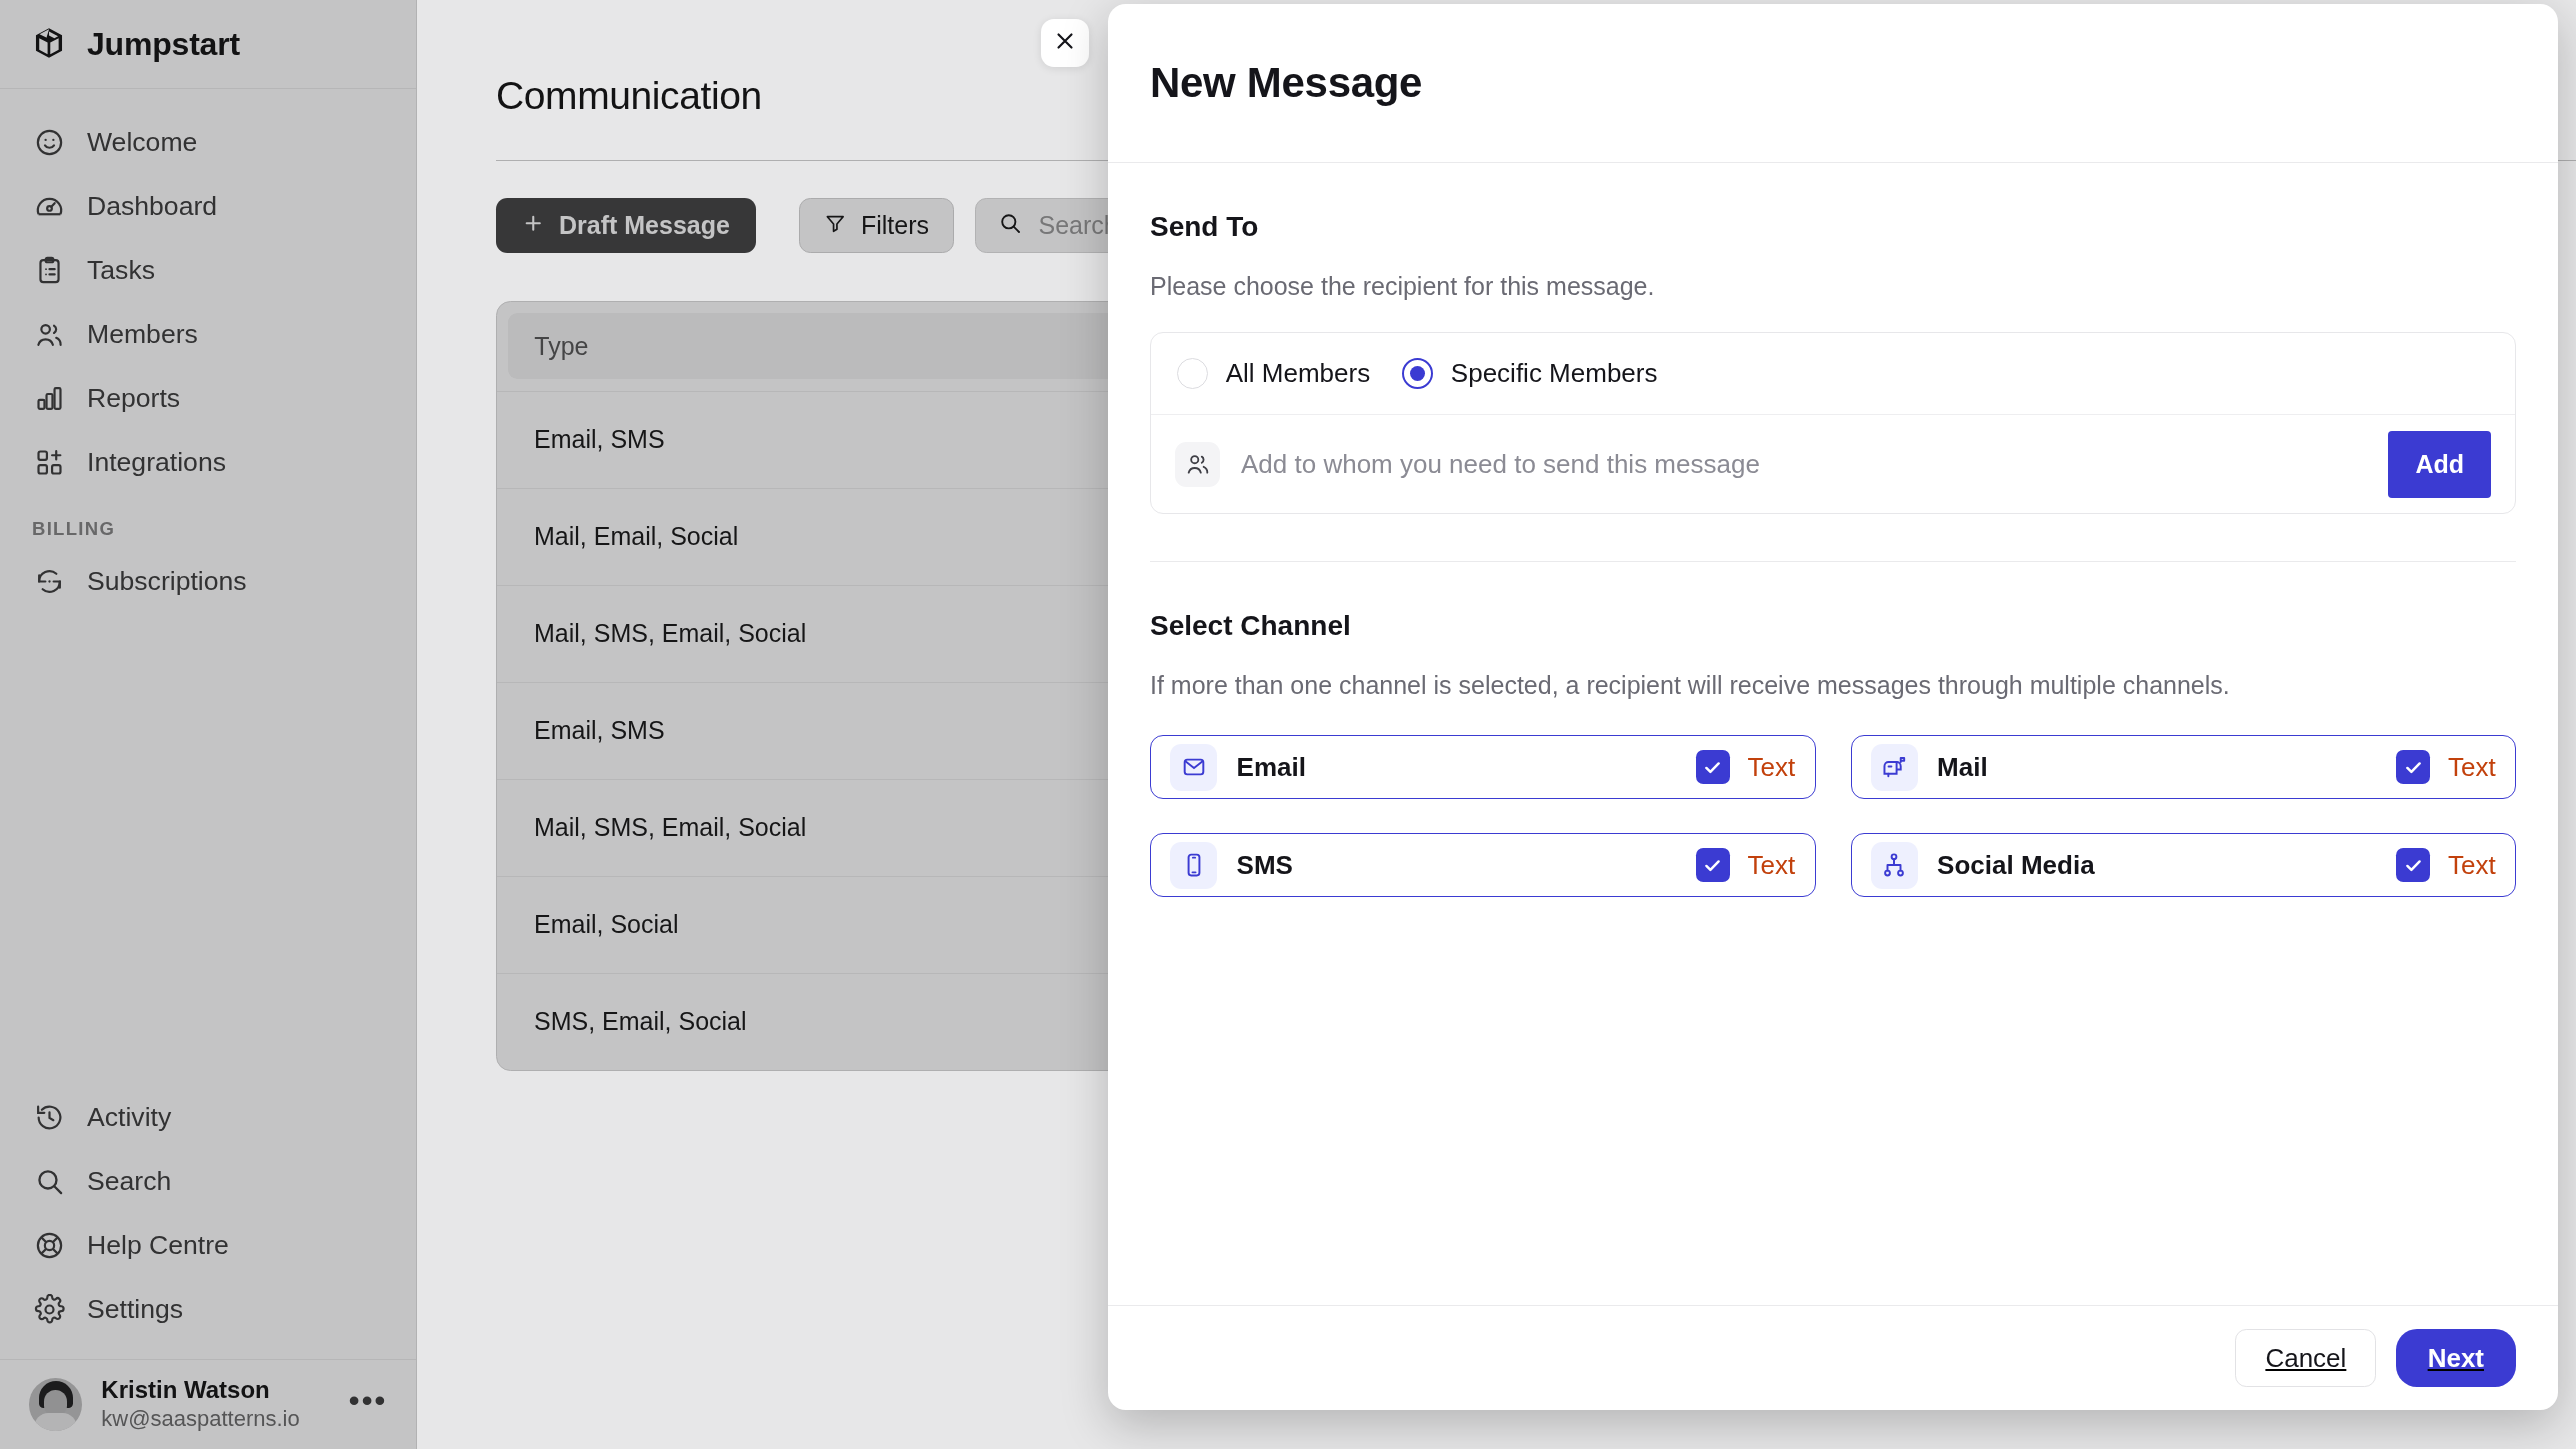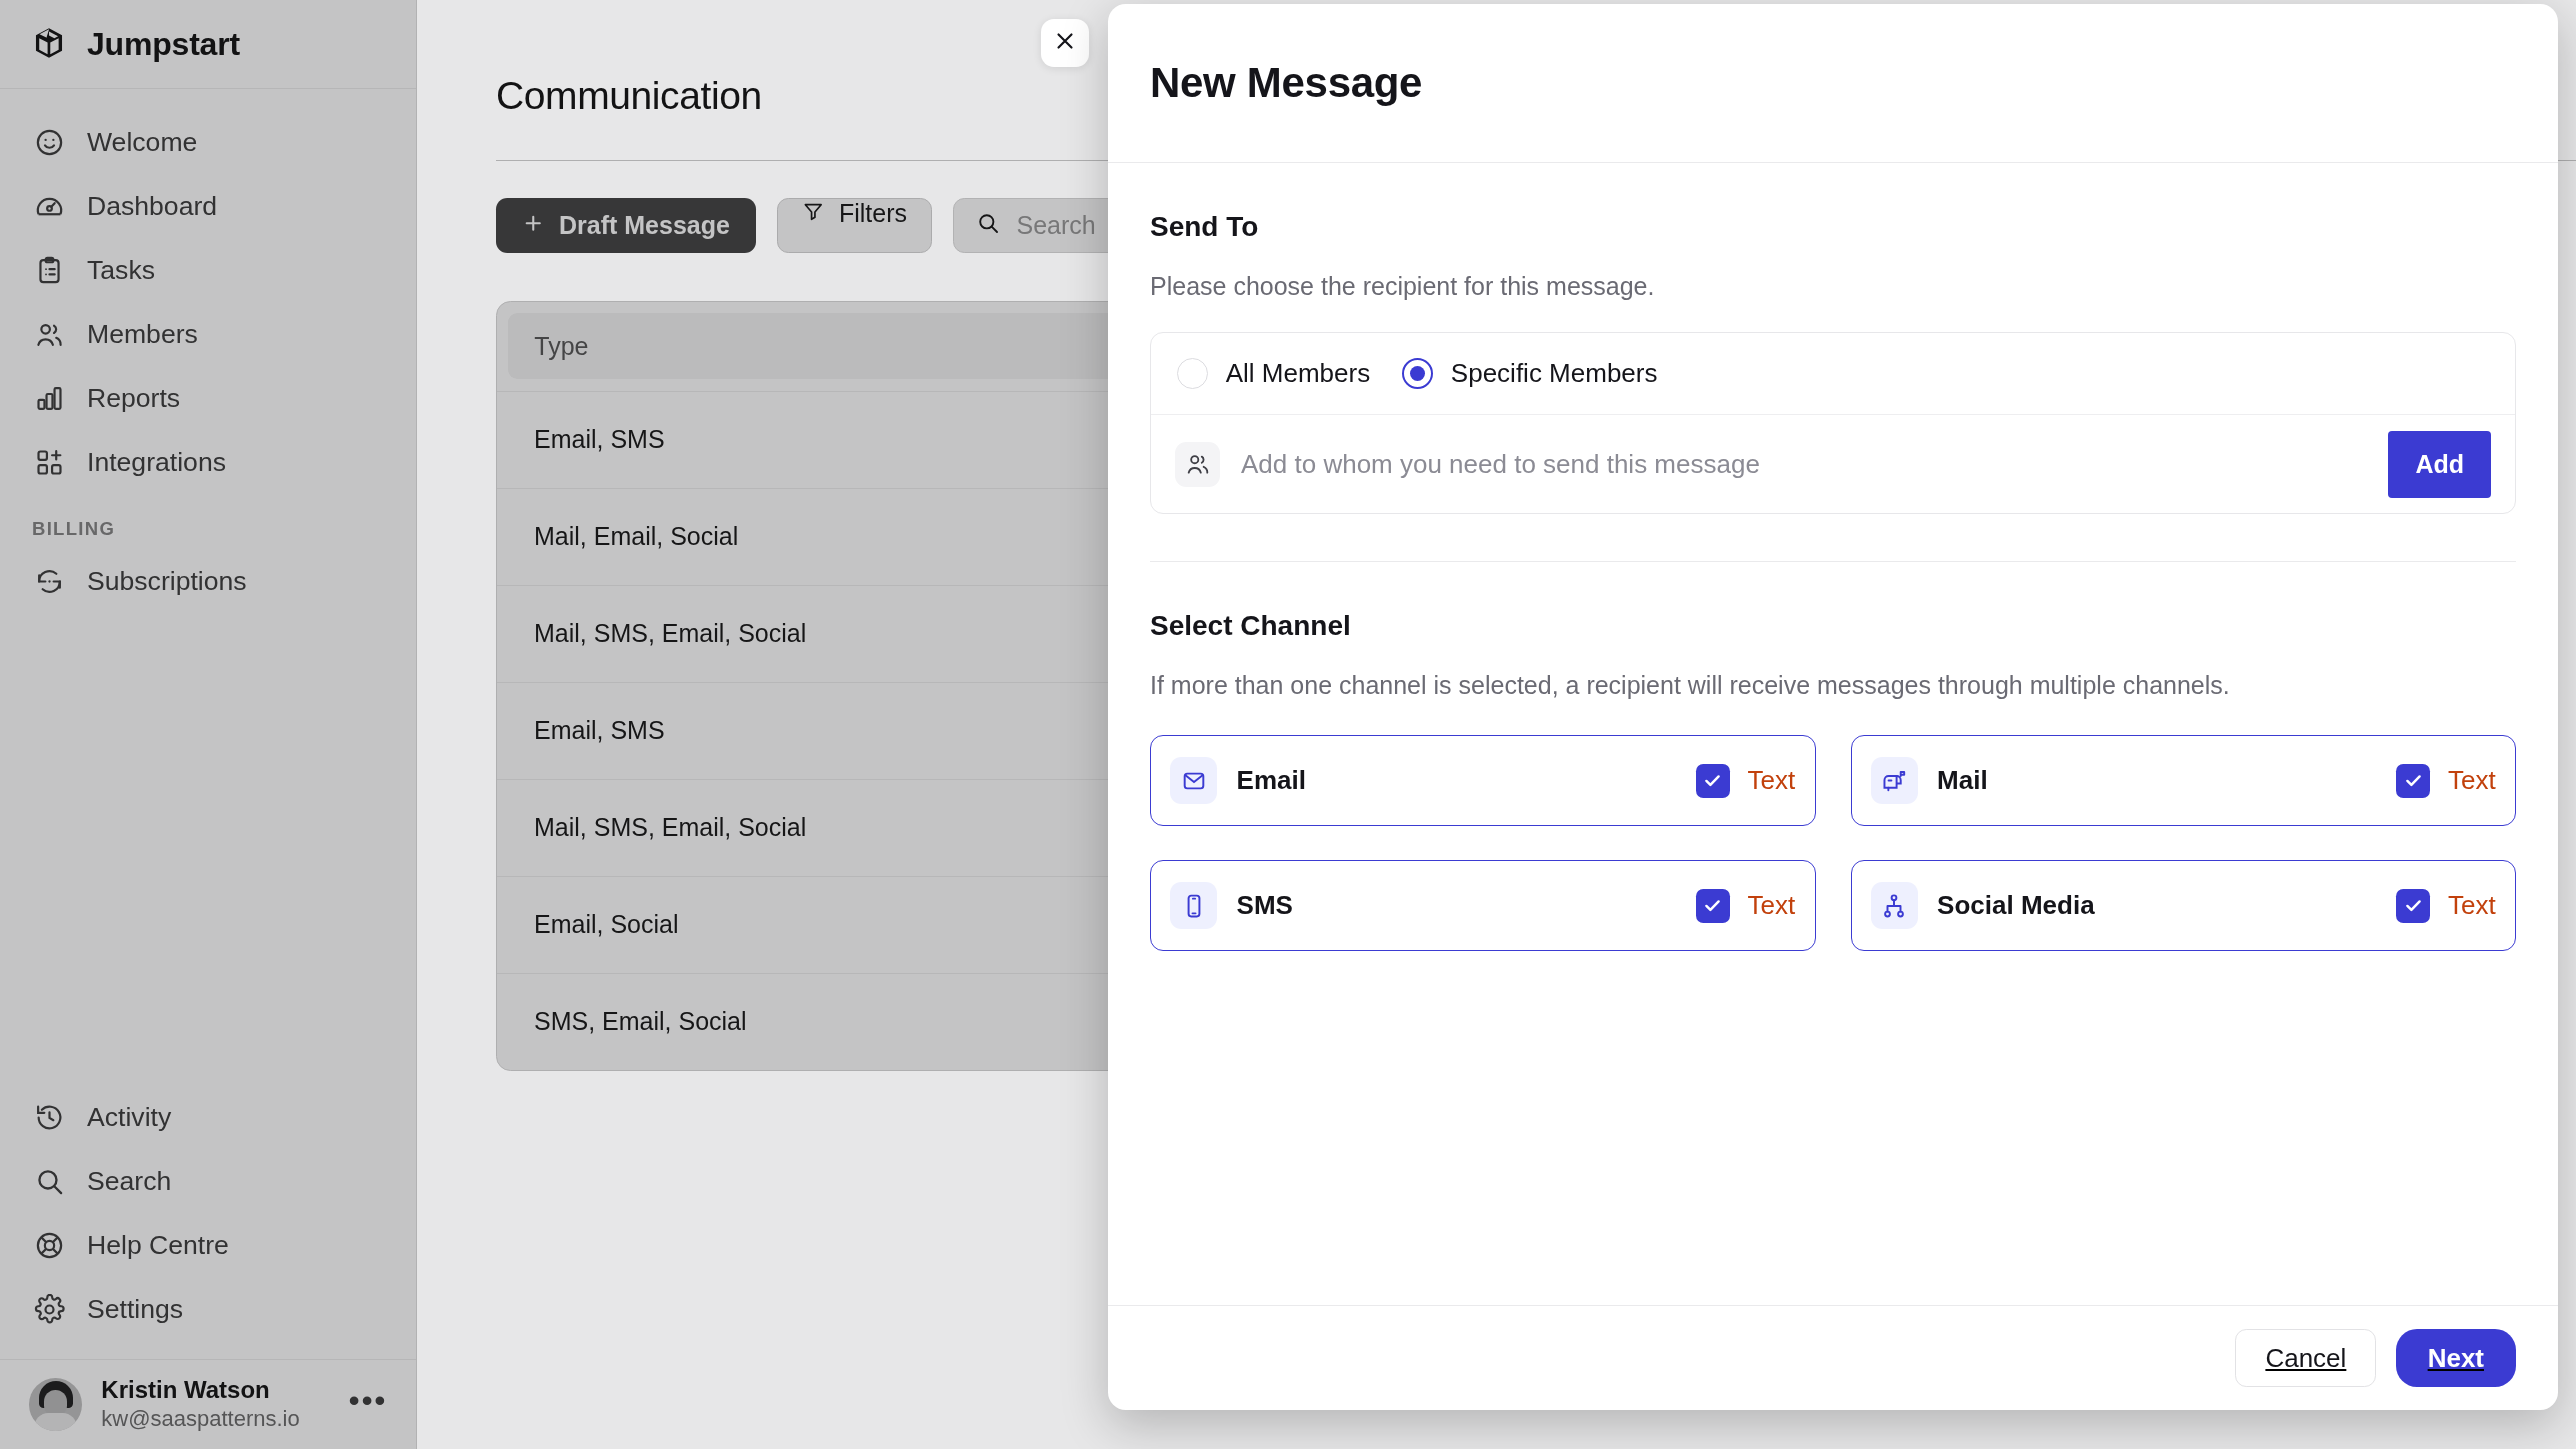--- a/index.html
+++ b/index.html
@@ -76,22 +76,23 @@
   .toolbar{ display:flex; align-items:center; gap:21px; padding:37px 0 0 79px;}
   .btn-primary{
     background:#3b3bd2; color:#fff; border:none; border-radius:11.3px;
     height:55px; padding:0 26px; font-size:25px; font-weight:bold;
     display:flex; align-items:center; gap:14.5px; cursor:pointer;
     font-family:inherit;
   }
   .btn-ghost{
     background:#fff; color:#1b1b20; border:0.8px solid #dededf; border-radius:11.3px;
     height:55px; padding:0 24px; font-size:25px;
-    display:flex; gap:14.5px; cursor:pointer;
+    display:flex; align-items:center; gap:14.5px; cursor:pointer;
     font-family:inherit;
+    margin-left:22px;
   }
   .searchbox{
     background:#fff; border:0.8px solid #e6e6e8; border-radius:11.3px;
     height:55px; min-width:564px; display:flex; align-items:center; gap:16px;
     padding:0 22.5px; color:#9a9aa2; font-size:25px;
   }
   .table-card{
     margin:48px 0 0 79px; border:0.8px solid #e3e3e6; border-radius:14.5px;
     overflow:hidden; background:#fff; width:1288px;
   }
@@ -172,21 +173,21 @@
   }
 
   .divider{ margin-top:47px; border-top:0.8px solid #eaeaec;}
 
   .channel-grid{
     margin-top:35px;
     display:grid; grid-template-columns:1fr 1fr; gap:34px 35px;
   }
   .channel-card{
     border:1.6px solid #3b3bd2; border-radius:13px;
-    height:91px; display:flex; align-items:center;
+    height:64px; display:flex; align-items:center;
     padding:0 19.3px; gap:19.3px; cursor:pointer; background:#fff;
   }
   .ch-ico{
     width:47px; height:47px; border-radius:11.3px; background:#eef0fe;
     display:flex; align-items:center; justify-content:center; flex:0 0 47px;
   }
   .ch-label{ font-size:26px; font-weight:bold; color:#15151a; flex:1 1 auto;}
   .ch-right{ display:flex; align-items:center; gap:17.7px;}
   .cbx{
     width:34px; height:34px; border-radius:7.2px; background:#3b3bd2;

